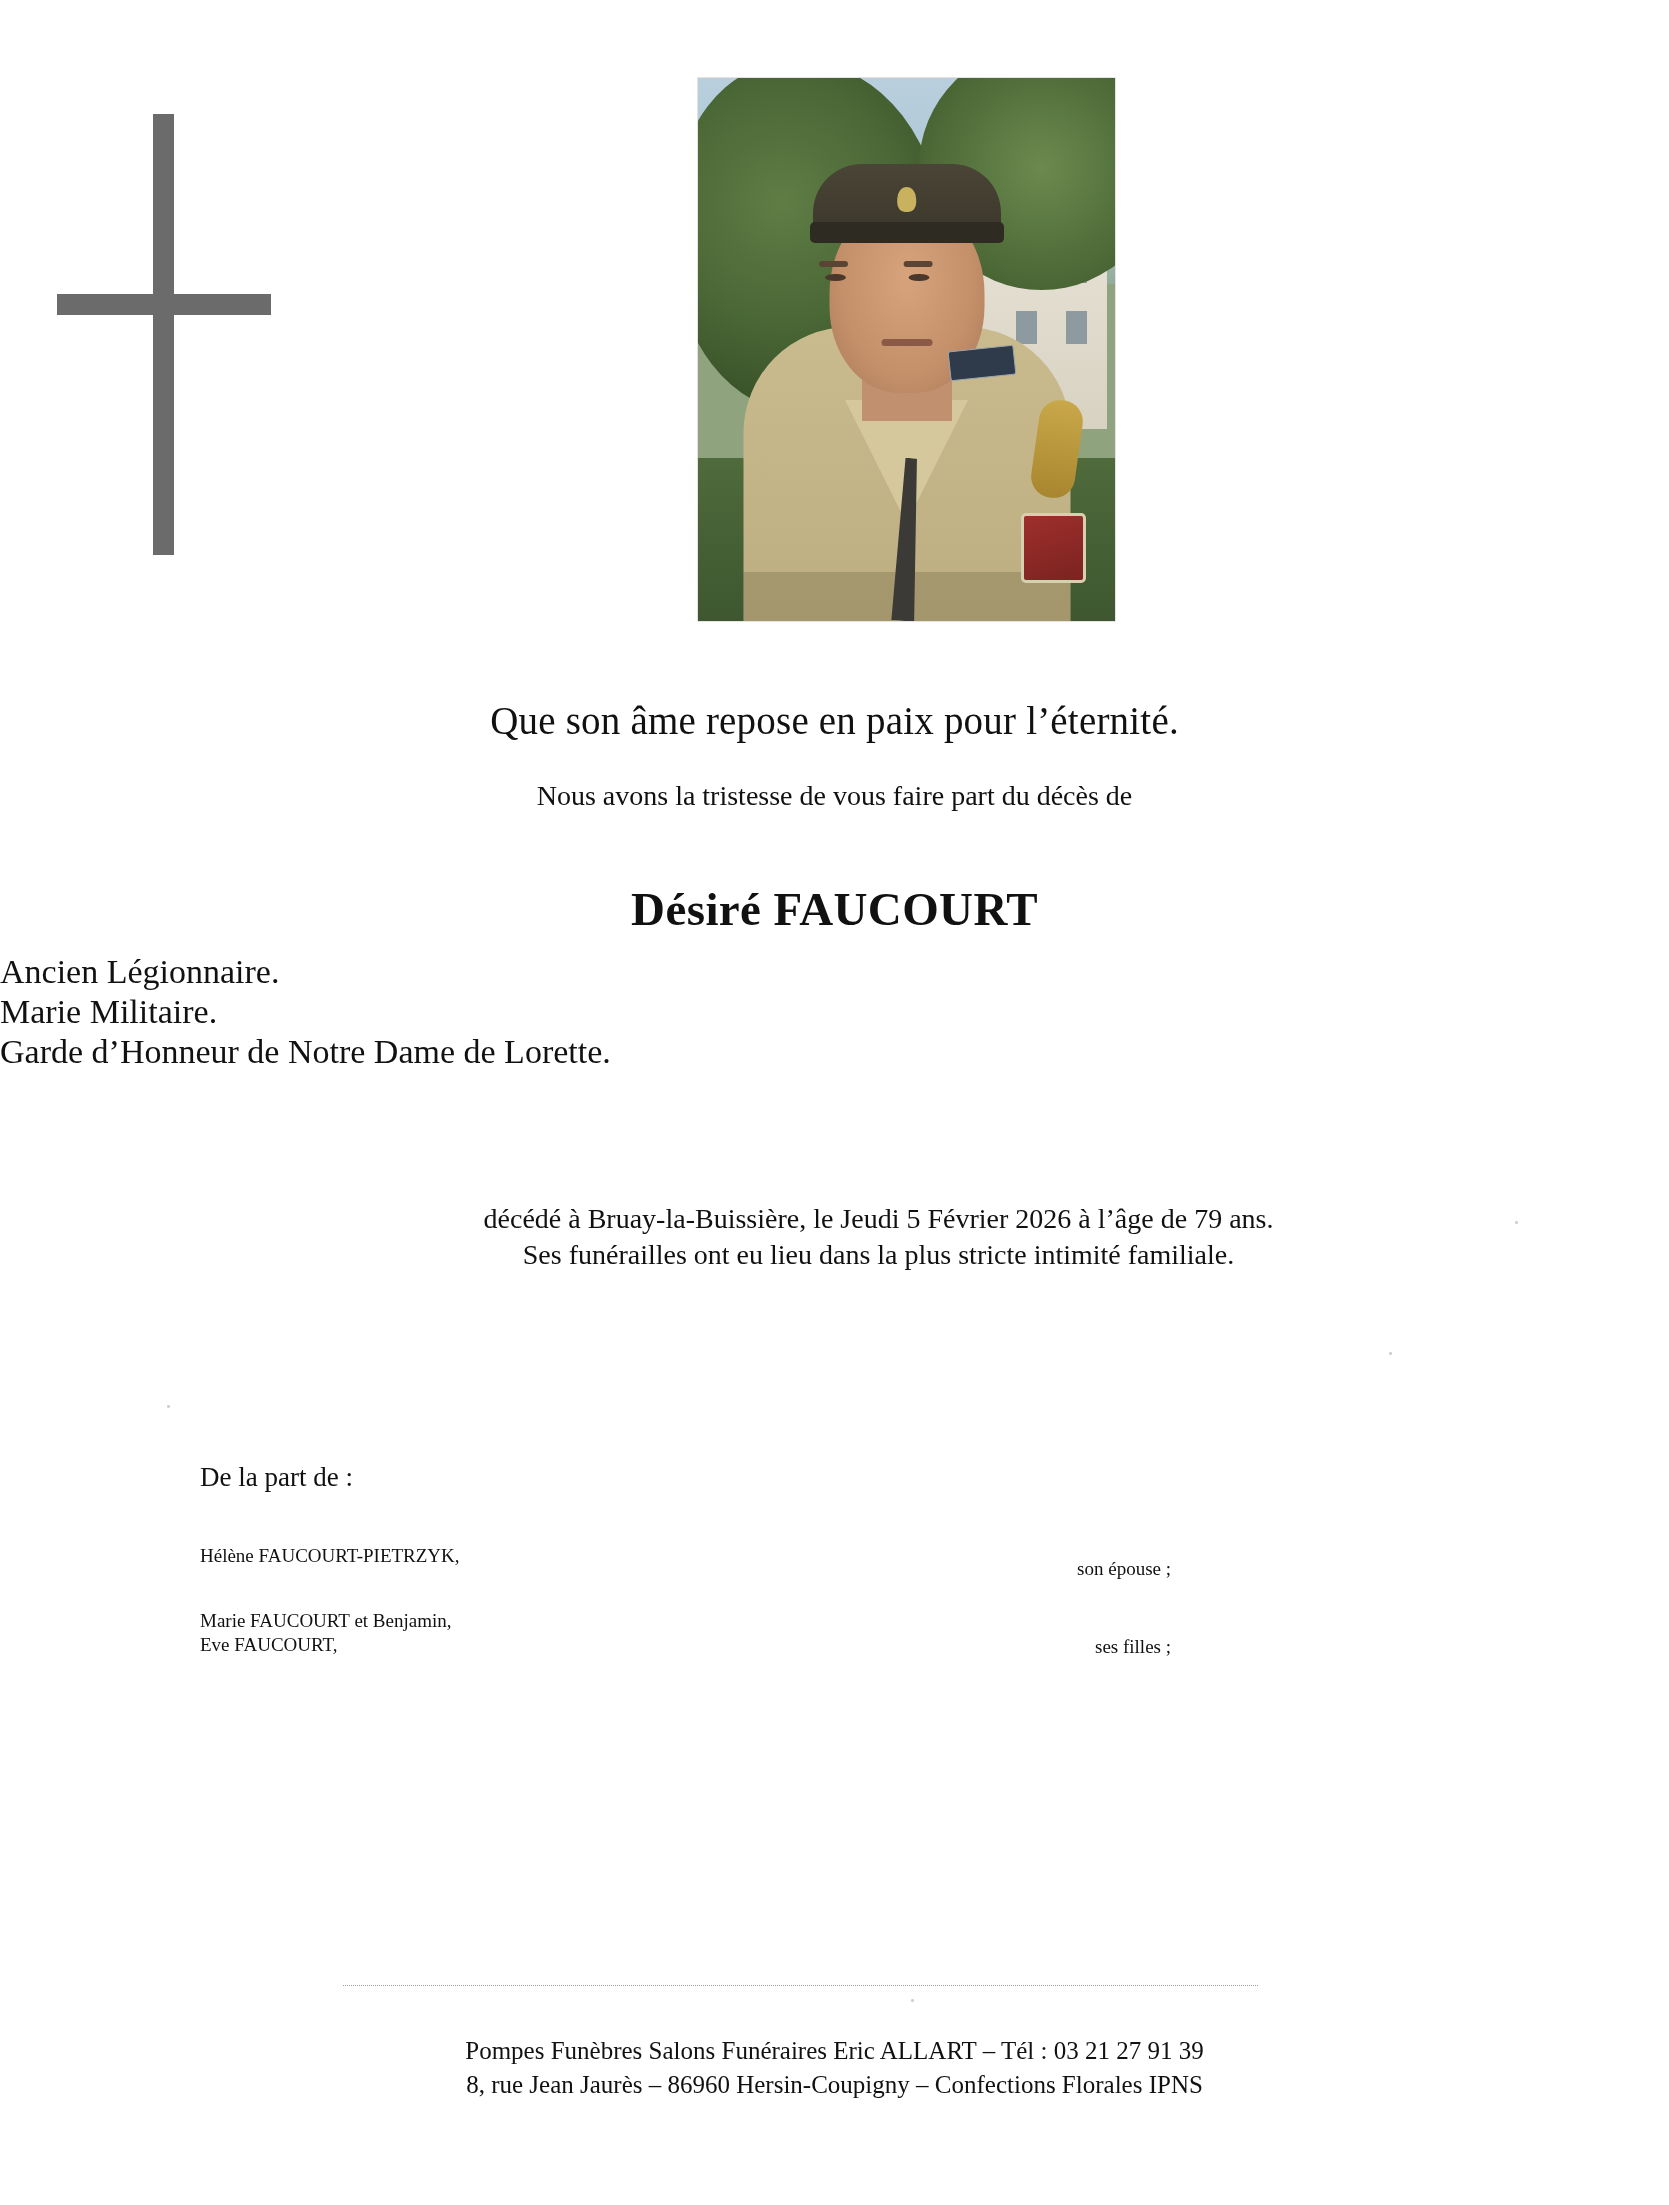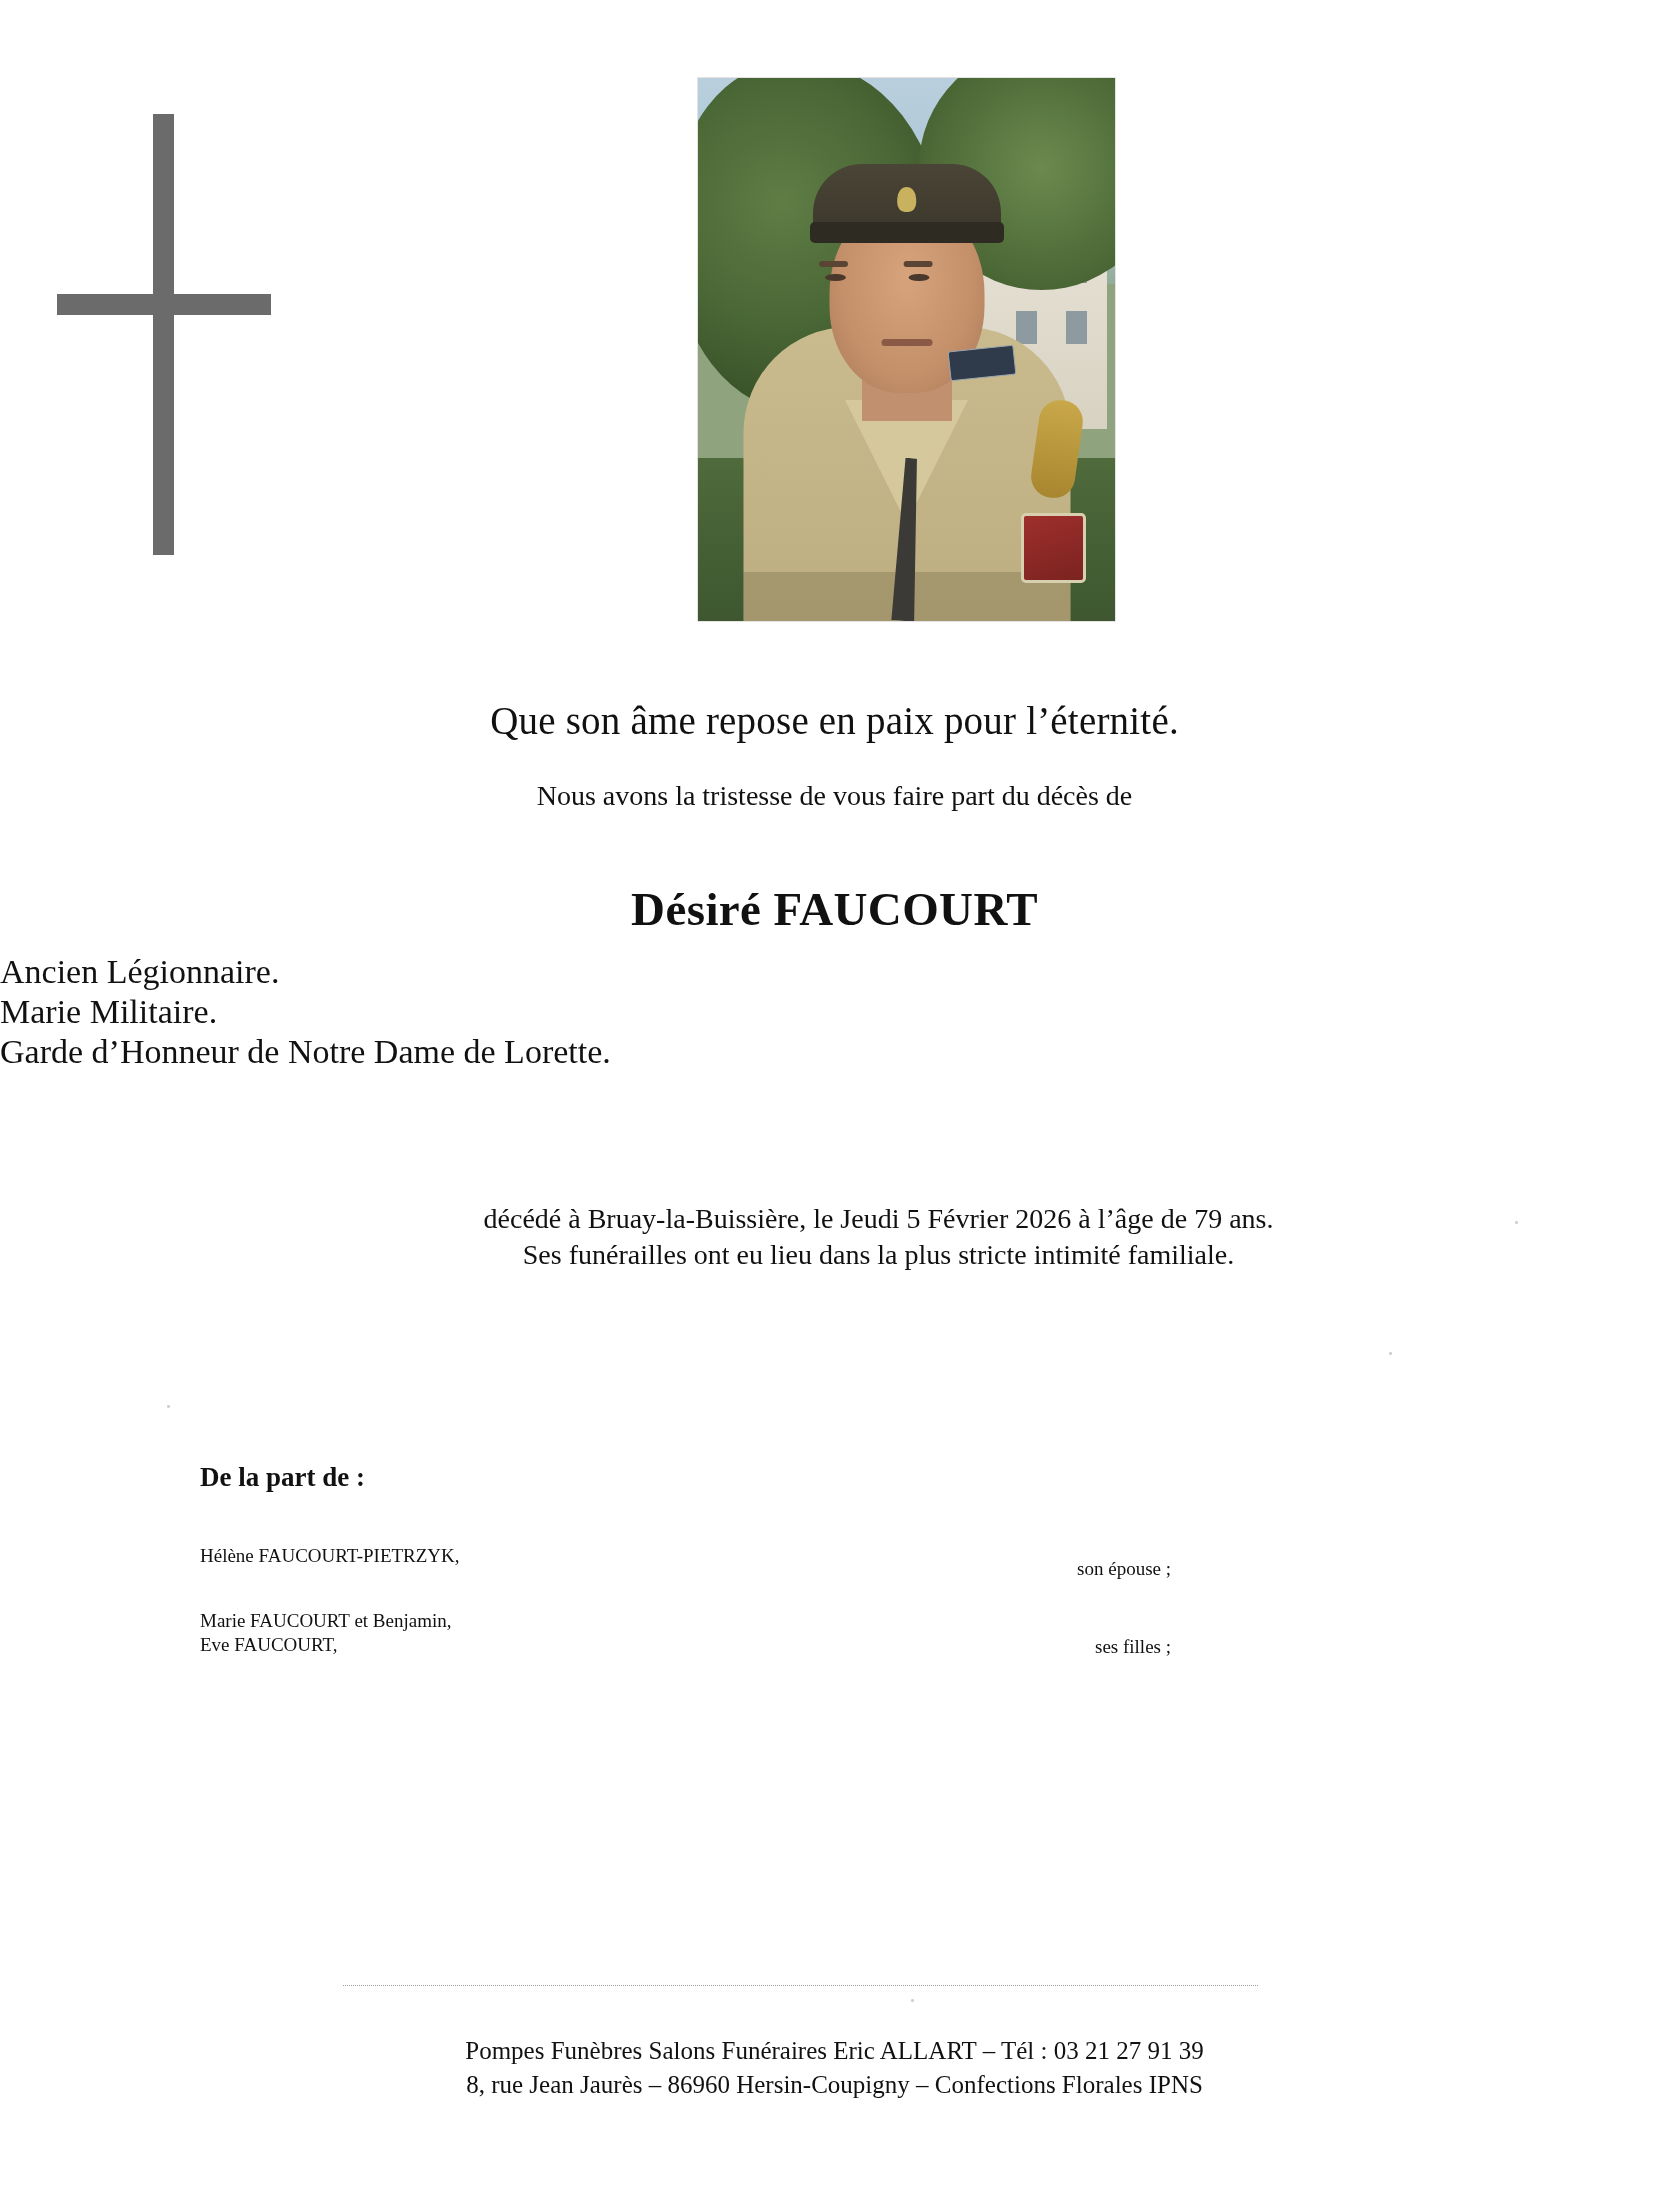--- a/index.html
+++ b/index.html
@@ -277,21 +277,20 @@
     font-size: 28px;
     line-height: 1.3;
     padding-left: 44px;
   }
 
   .fromline {
     position: absolute;
     top: 1462px;
     left: 200px;
     font-size: 27px;
-    font-weight: bold;
   }
   .family {
     position: absolute;
     top: 1544px;
     left: 200px;
     width: 1143px;
     font-size: 19px;
   }
   .fam-row {
     position: relative;

